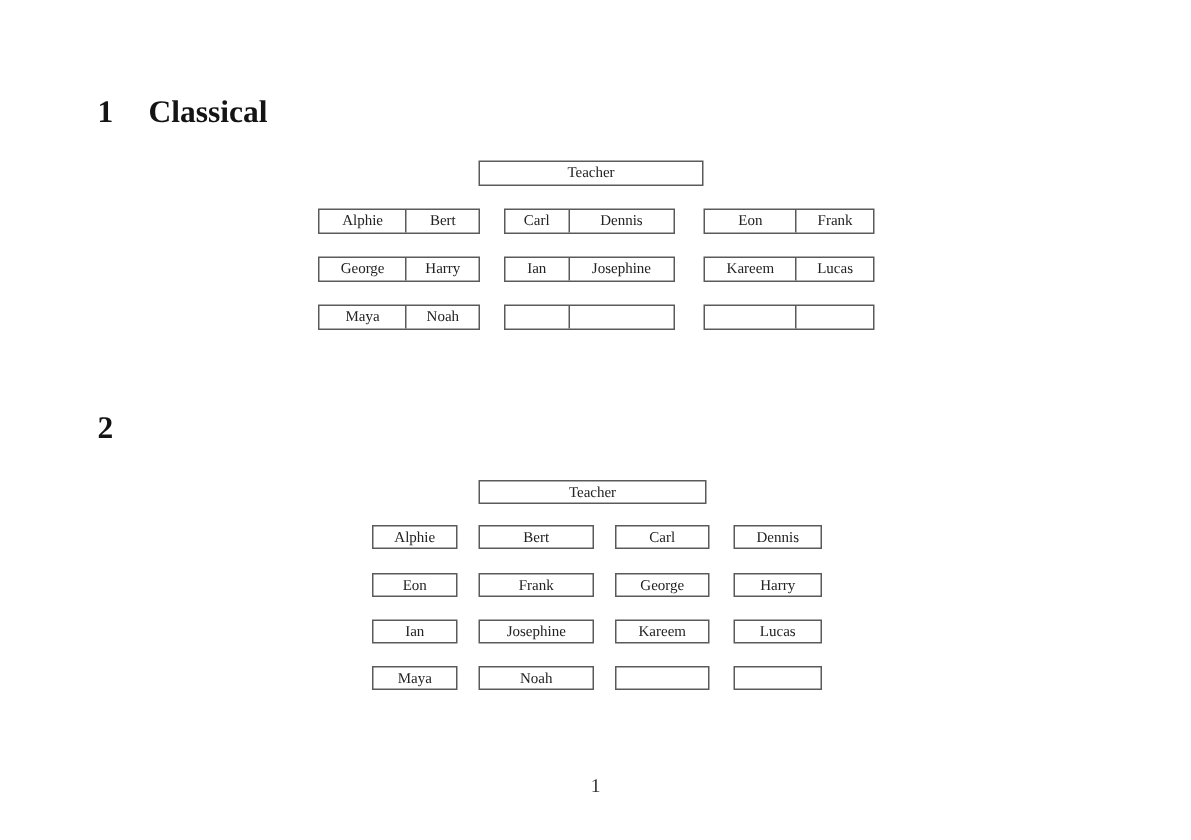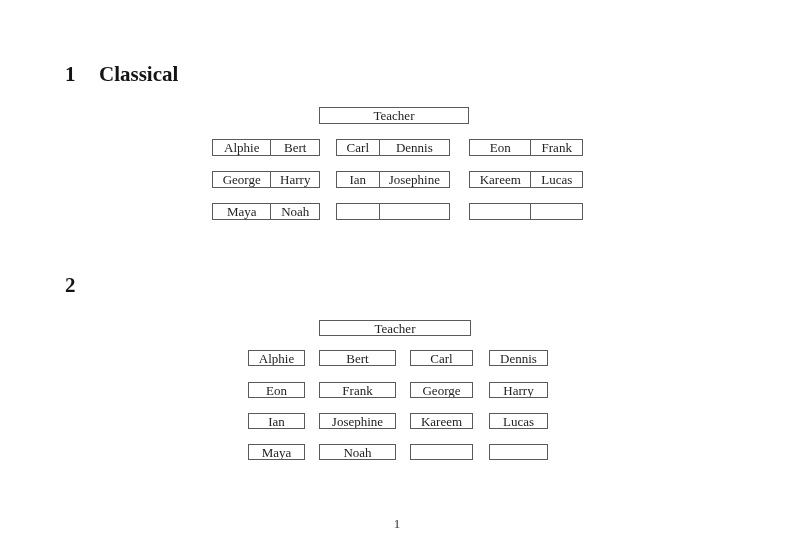--- a/index.html
+++ b/index.html
@@ -32,21 +32,21 @@
     width: 34px;
   }
   #heading-classical { top: 64px; }
   #heading-distributed { top: 275px; }
 
   .boxed {
     position: absolute;
     box-sizing: border-box;
     border: 1px solid #5a5a5a;
     background: #ffffff;
-    font-size: 13px;
+    font-size: 10px;
     line-height: 13px;
     color: #222222;
   }
   .teacher-box {
     display: flex;
     align-items: center;
     justify-content: center;
   }
   #teacher-classical   { left: 319px; top: 107px; width: 150px; height: 17px; }
   #teacher-distributed { left: 319px; top: 320px; width: 152px; height: 16px; }

